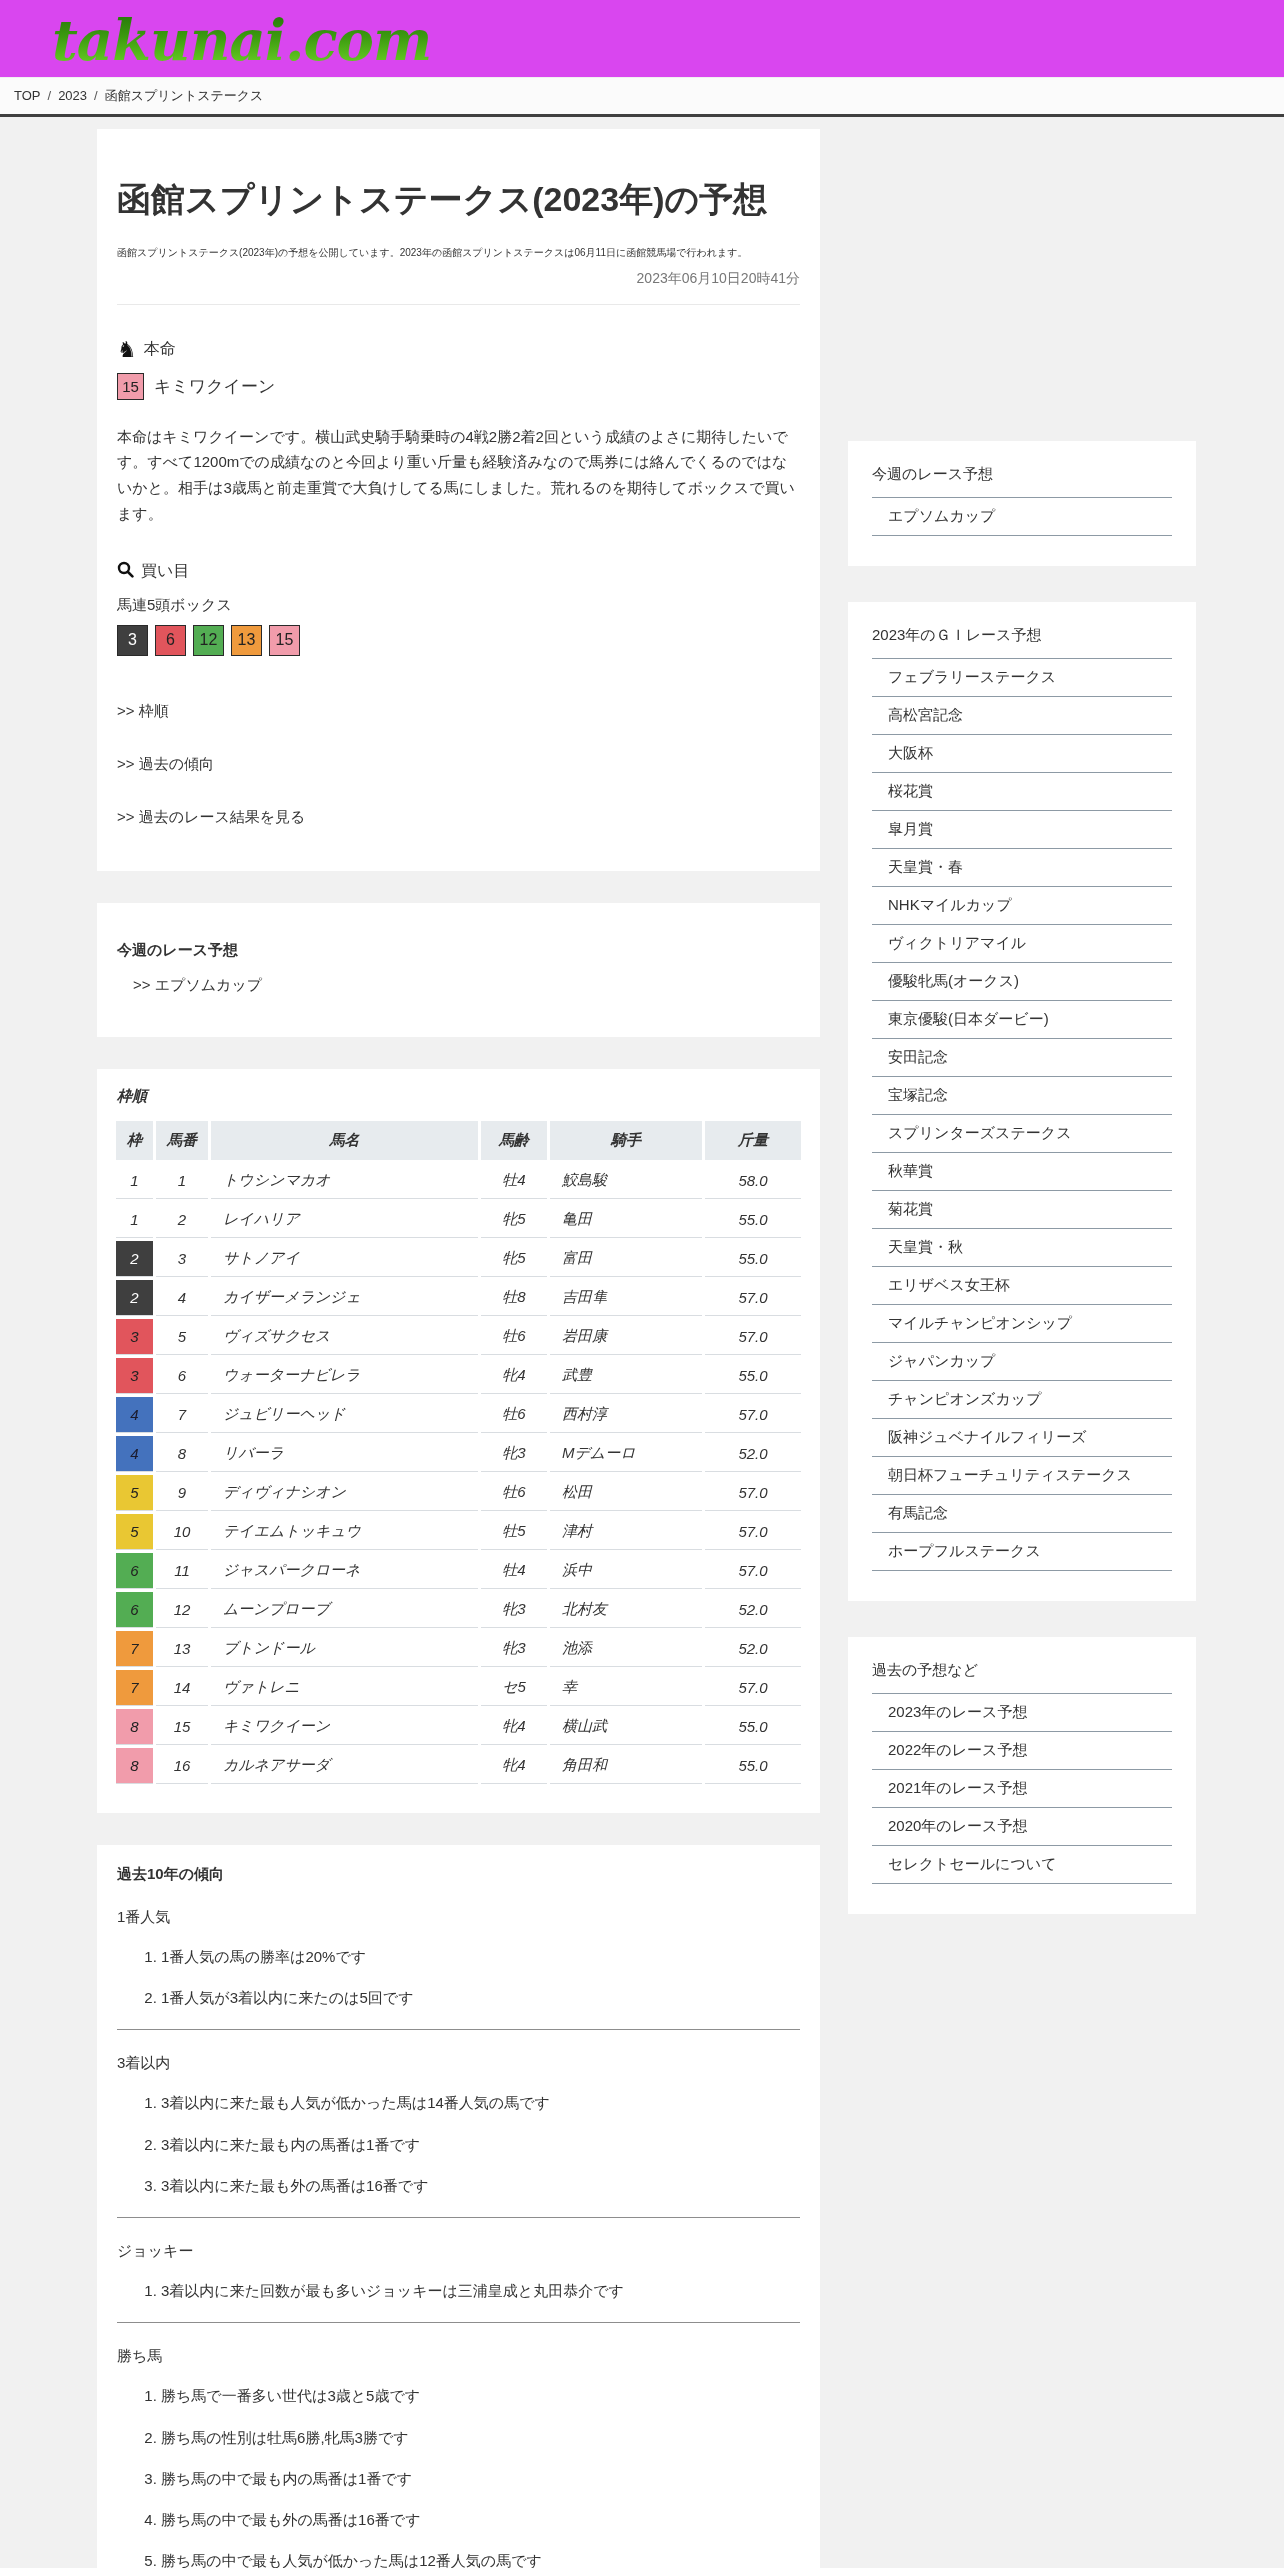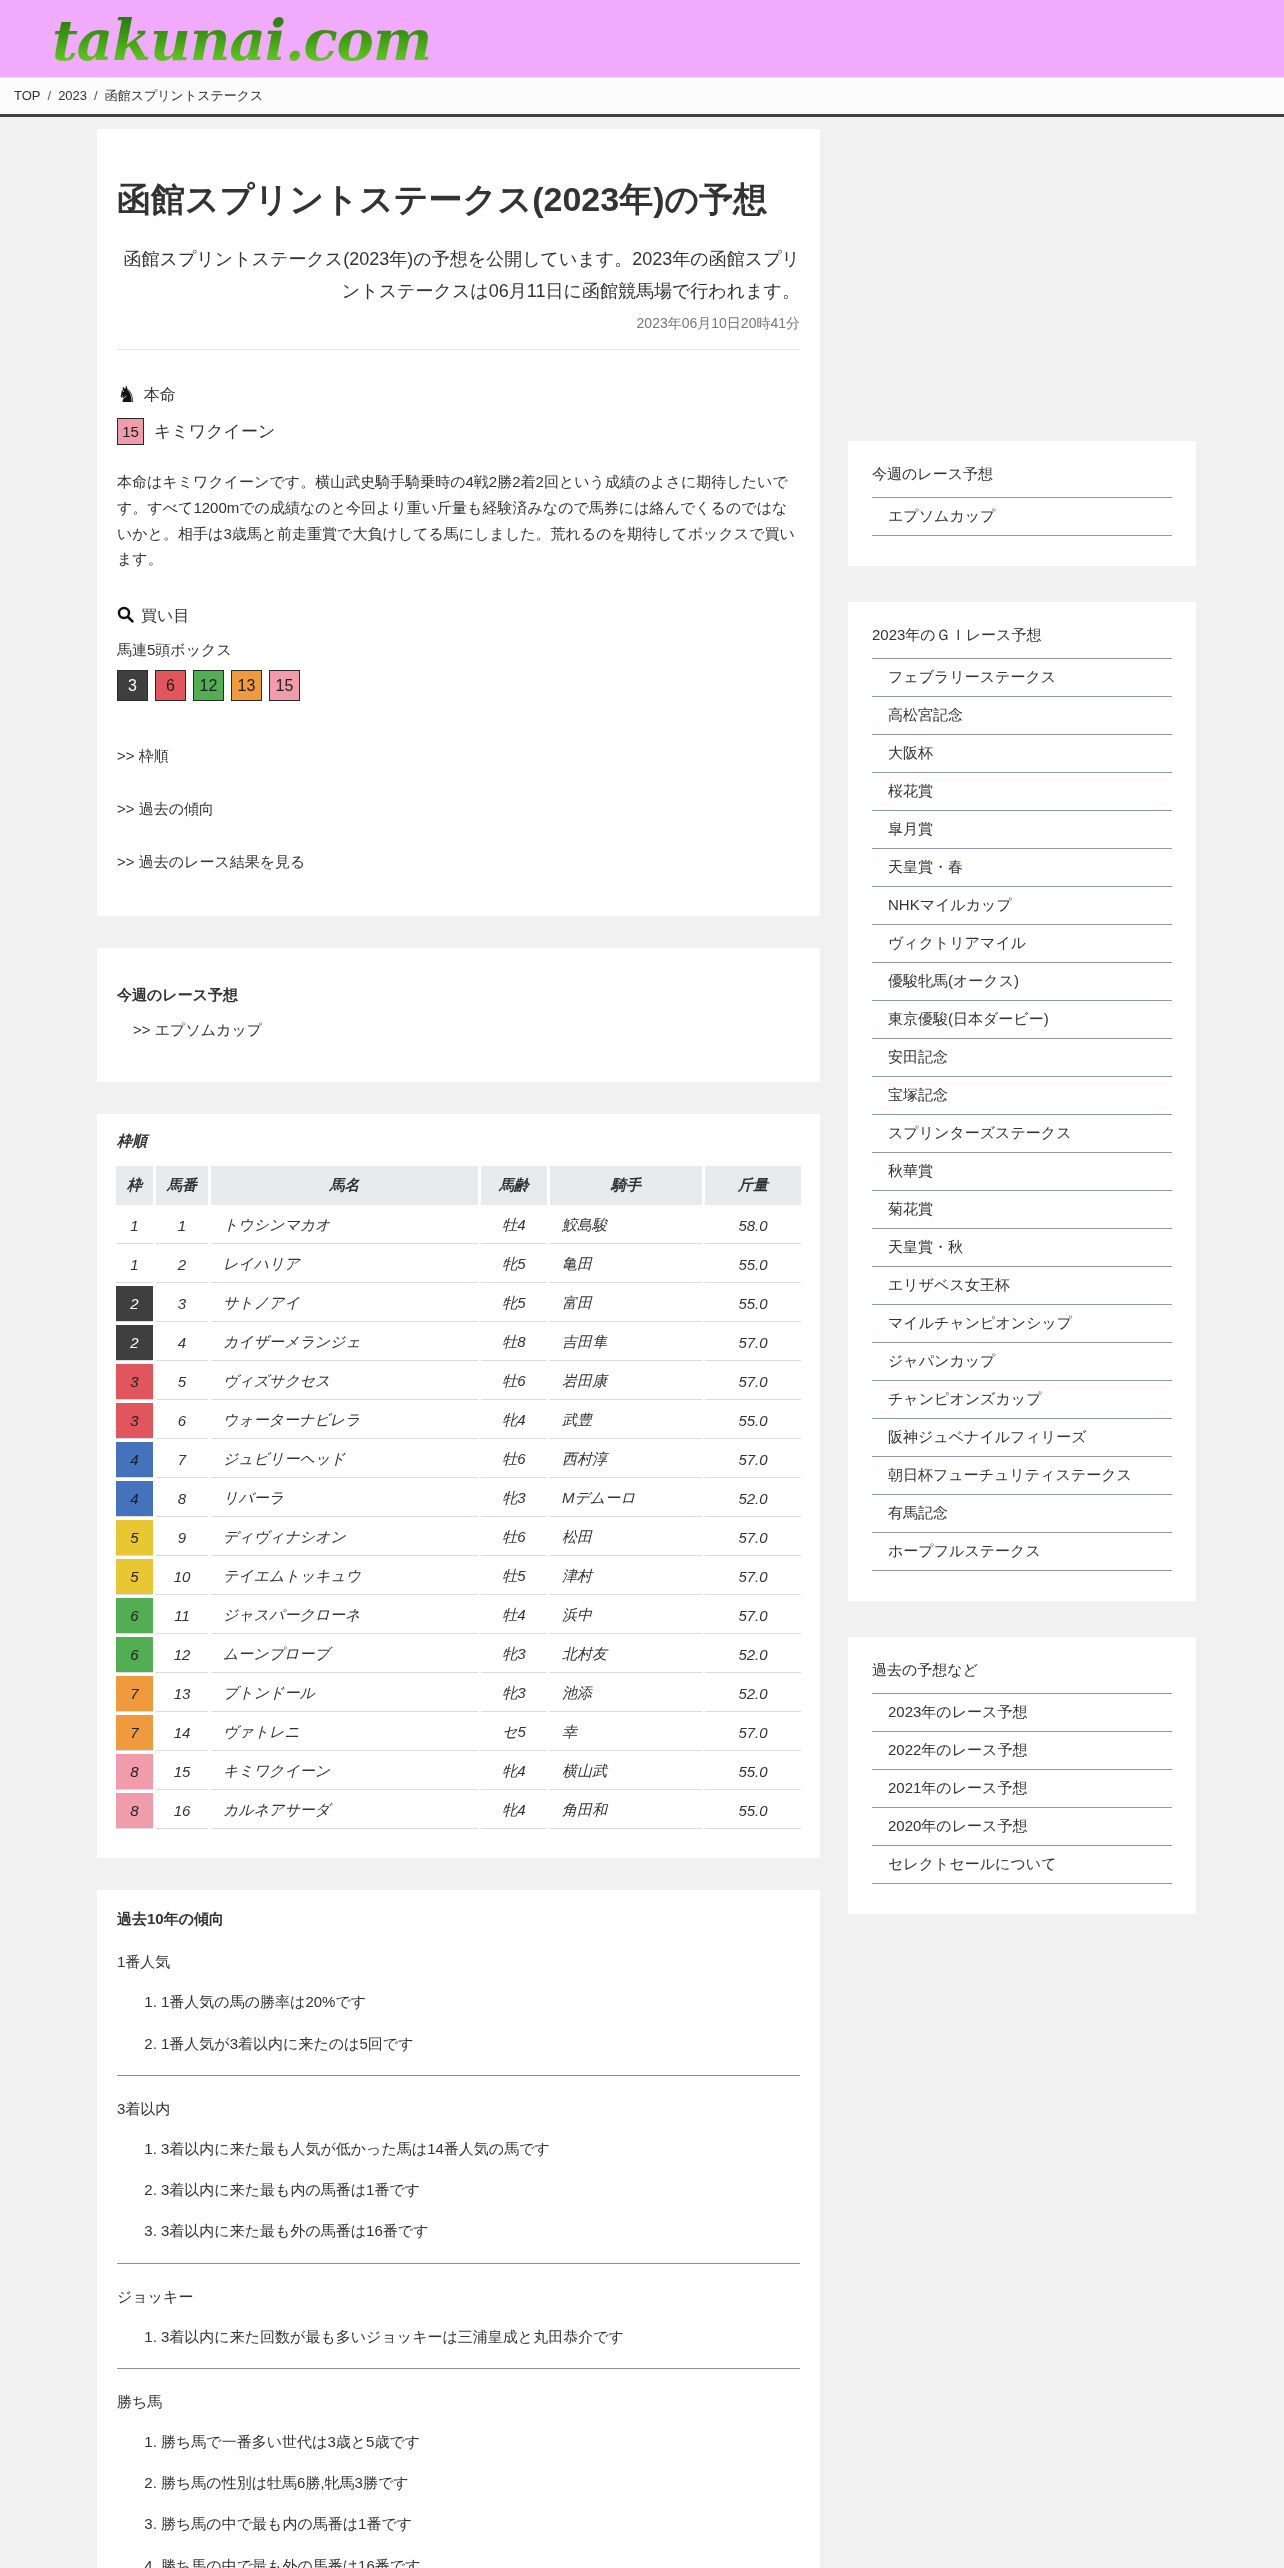--- a/index.html
+++ b/index.html
@@ -4,21 +4,21 @@
 <style>
   * { box-sizing: border-box; margin: 0; padding: 0; }
   html { background: #f1f1f1; }
   body {
     width: 1284px; min-height: 2568px; margin: 0 auto;
     background: #f1f1f1;
     font-family: "Liberation Sans", "DejaVu Sans", sans-serif;
     color: #333;
   }
   
-  .site-header { background: #f0abfc; padding: 4px 0 0 52px; }
+  .site-header { background: #d946ef; padding: 4px 0 0 52px; }
   .logo {
     display: inline-block;
     font-family: "DejaVu Serif", serif;
     font-style: italic; font-weight: bold;
     font-size: 56px; line-height: 1.3;
     letter-spacing: -1px;
     text-decoration: none;
     color: #3f9e12;
     background: linear-gradient(180deg, #1d6a06 0%, #3c9a10 45%, #63c922 80%, #4cb317 100%);
     -webkit-background-clip: text; background-clip: text;
@@ -34,21 +34,21 @@
   }
   .breadcrumb-bar a { color: #333; text-decoration: none; }
   .breadcrumb-bar .sep { margin: 0 7px; color: #555; }
   
   .container { display: flex; align-items: flex-start; padding: 12px 0 60px 97px; gap: 28px; }
   main.col-main { width: 723px; flex: none; }
   aside.col-side { width: 348px; flex: none; }
   .card { background: #fff; padding: 38px 20px; margin-bottom: 32px; }
   
   .article-title { font-size: 34px; font-weight: 600; line-height: 1.45; margin: 8px 0 20px; }
-  .article-desc { font-size: 18px; line-height: 1.75; text-align: right; }
+  .article-desc { font-size: 10px; line-height: 1.75; }
   .article-date { font-size: 14px; color: #777; text-align: right; margin-top: 8px; }
   .rule { border: none; border-top: 1px solid #e9e9e9; margin: 16px 0 22px; }
   .sec-head { font-size: 16px; display: flex; align-items: center; gap: 7px; margin-top: 34px; }
   .sec-head:first-of-type { margin-top: 0; }
   .knight-icon { font-size: 22px; line-height: 1; color: #111; }
   .search-icon { display: inline-block; }
   .honmei-row { display: flex; align-items: center; gap: 10px; margin: 12px 0 24px; }
   .num-badge {
     display: inline-flex; align-items: center; justify-content: center;
     width: 27px; height: 27px; font-size: 15px;

